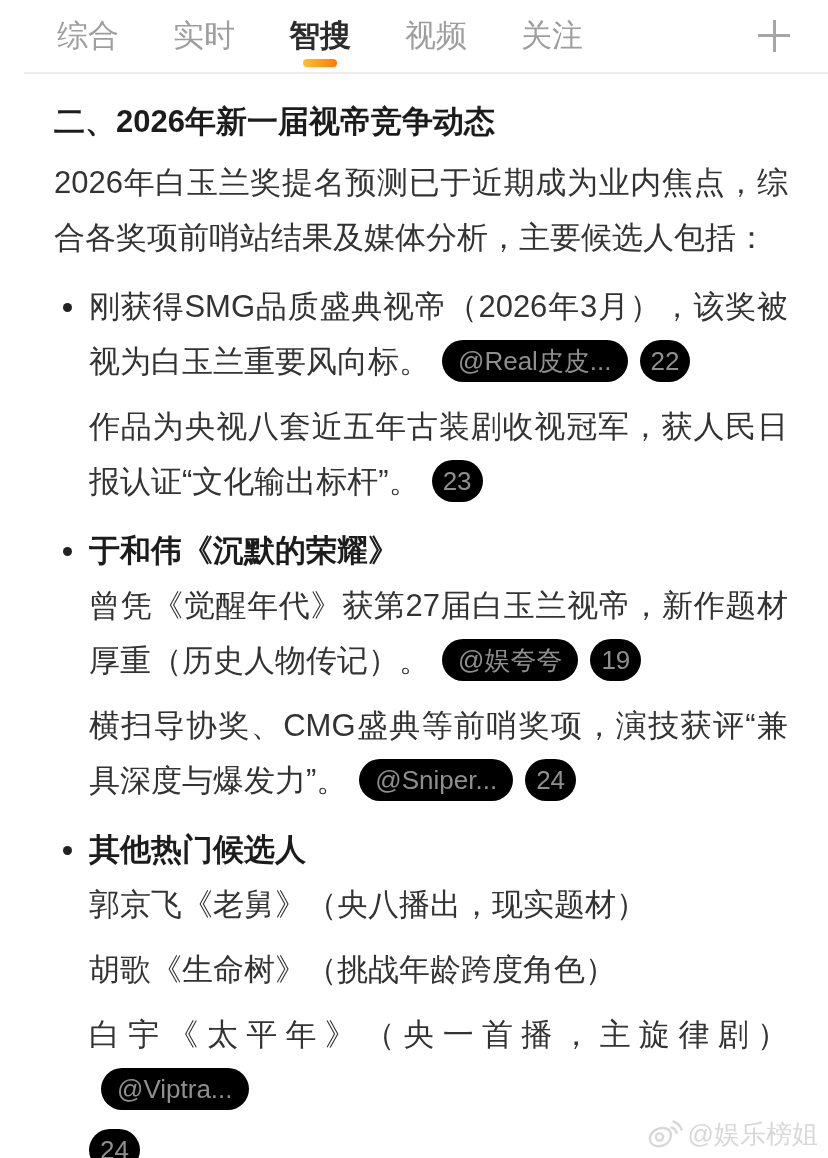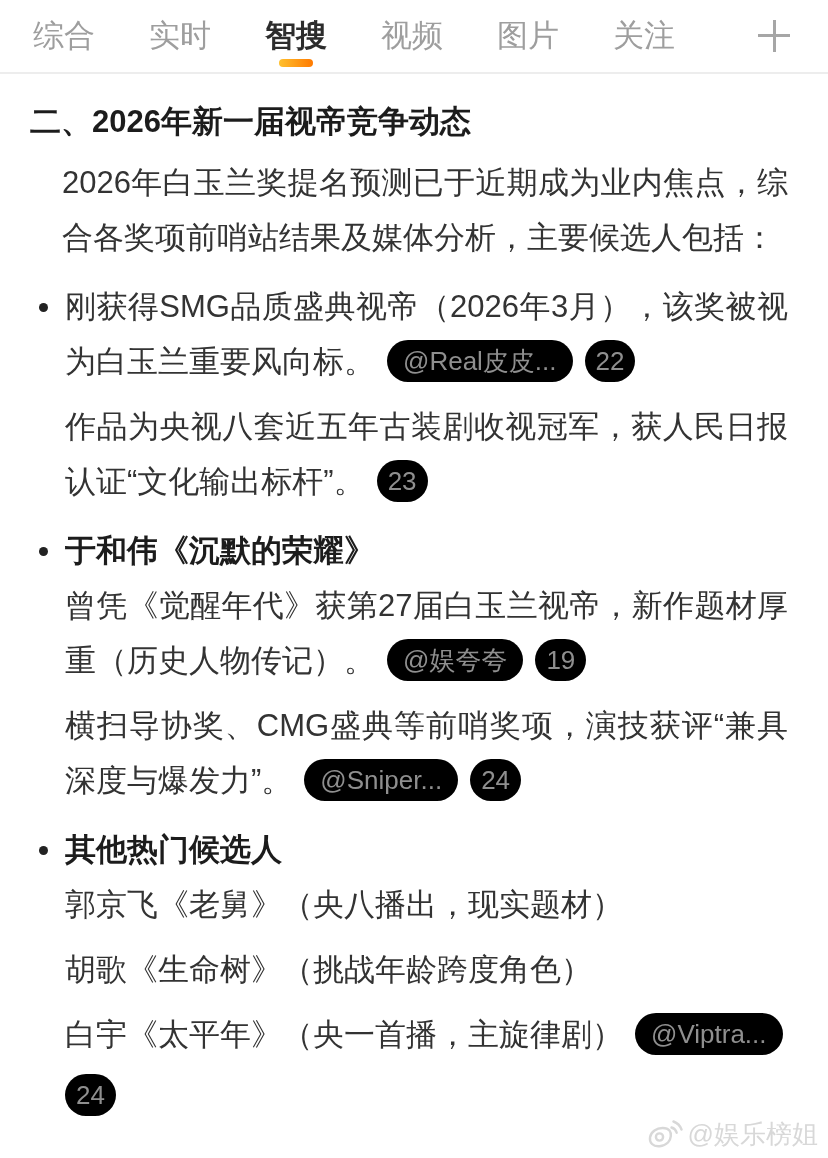--- a/index.html
+++ b/index.html
@@ -7,20 +7,21 @@
   body {
     font-family: "Liberation Sans", "DejaVu Sans", sans-serif;
     -webkit-font-smoothing: antialiased;
   }
   .screen {
     position: relative;
     width: 828px;
     height: 1158px;
     background: #ffffff;
     overflow: hidden;
+    padding-left: 24px;
   }
 
   
   .tabbar {
     display: flex;
     align-items: center;
     height: 74px;
     padding: 0 28px 0 33px;
     border-bottom: 2px solid #ededed;
   }
@@ -85,21 +86,20 @@
   }
   .heading {
     margin-top: 8px;
     font-size: 31px;
     font-weight: 700;
     color: #1c1c1c;
   }
   .intro {
     margin-top: 6px;
     text-align: justify;
-    margin-left: 32px;
   }
   .cand-list {
     margin-top: 8px;
     list-style: none;
   }
   .cand-item {
     position: relative;
     padding-left: 35px;
     margin-top: 14px;
   }
@@ -169,24 +169,20 @@
     <div class="tab">
       <span class="tab-label">实时</span>
 
     </div>
     <div class="tab active">
       <span class="tab-label">智搜</span>
       <span class="tab-underline"></span>
     </div>
     <div class="tab">
       <span class="tab-label">视频</span>
-
-    </div>
-    <div class="tab">
-      <span class="tab-label">图片</span>
 
     </div>
     <div class="tab">
       <span class="tab-label">关注</span>
 
     </div>
     <div class="tab-add">
       <span class="plus-glyph"></span>
     </div>
   </div>

